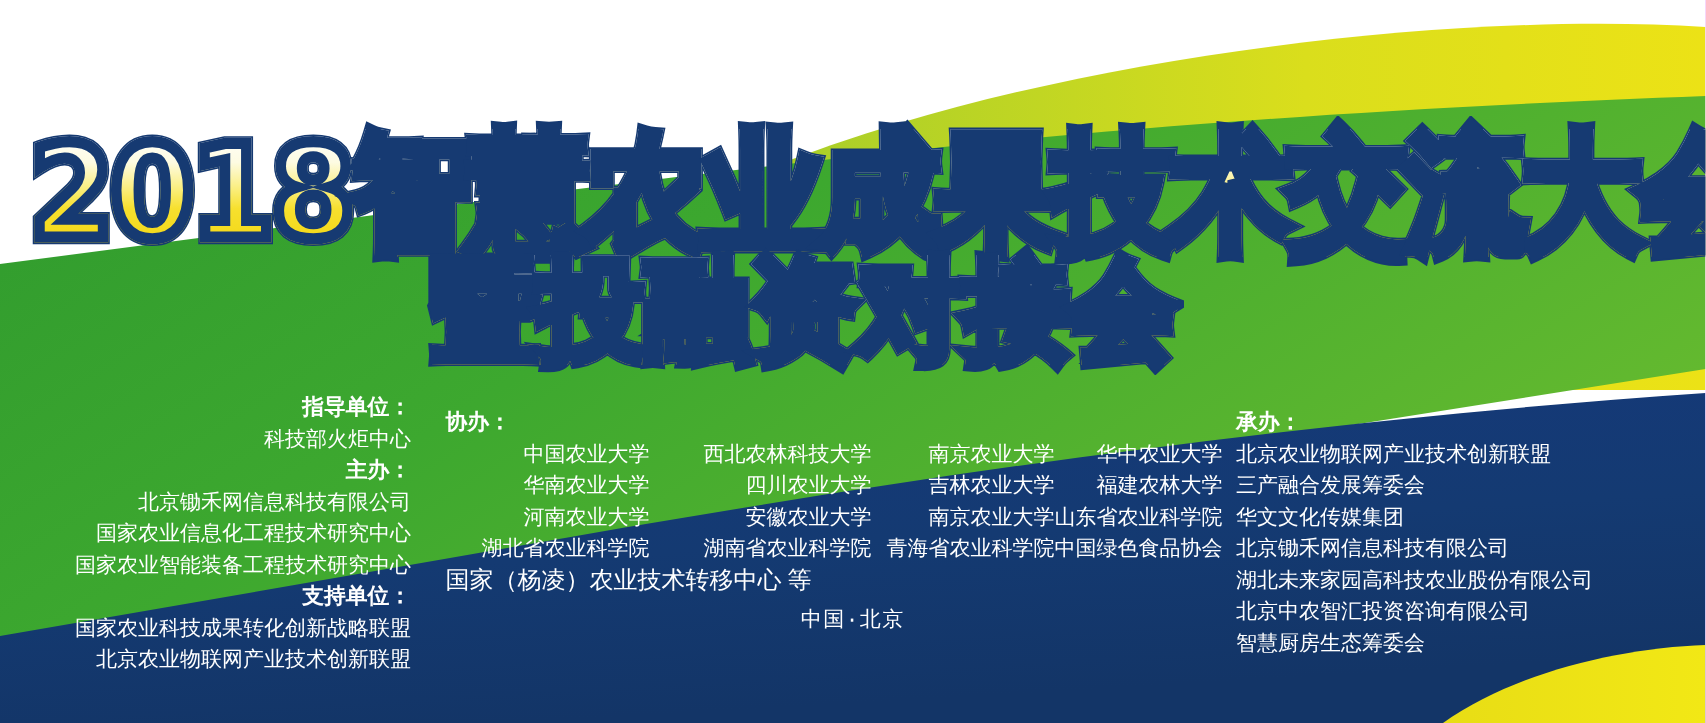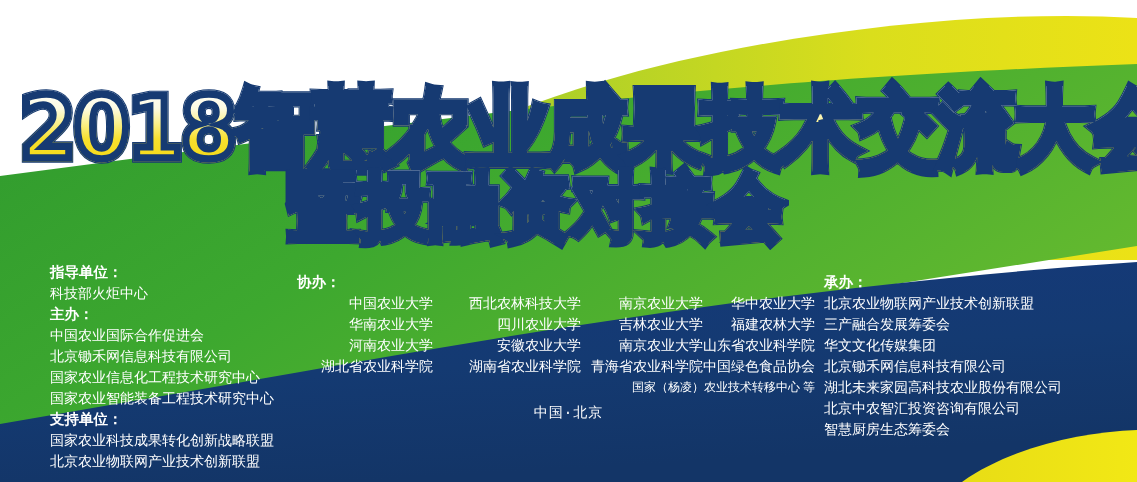--- a/index.html
+++ b/index.html
@@ -106,37 +106,36 @@
     white-space: nowrap;
   }
 
   .col-item {
     font-weight: normal;
     font-size: 14px;
     line-height: 21px;
     white-space: nowrap;
   }
 
-  #col-left  { left: 50px; top: 262px; }
+  #col-left  { left: 50px; top: 262px; text-align: right; }
   #col-mid   { left: 297px; top: 272px; font-family: Liberation Serif, serif; }
   #col-right { left: 824px; top: 272px; }
 
   
   .mid-grid {
     display: grid;
     grid-template-columns: 136px 148px 122px auto;
     column-gap: 0px;
   }
   .mid-grid .col-item { font-size: 14px; line-height: 21px; text-align: right; }
 
   .mid-tail {
-    font-size: 12px;
+    font-size: 16px;
     line-height: 21px;
     white-space: nowrap;
-    text-align: right;
   }
 
   #location {
     position: absolute;
     left: 0;
     top: 404px;
     width: 1137px;
     text-align: center;
     color: #ffffff;
     font-size: 14px;
@@ -208,21 +207,20 @@
     <div class="title-line front" id="title-sub">暨投融资对接会</div>
   </div>
 
   <div id="credits">
 
     <div class="col" id="col-left">
       <div class="col-head">指导单位：</div>
       <div class="col-item">科技部火炬中心</div>
 
       <div class="col-head">主办：</div>
-      <div class="col-item">中国农业国际合作促进会</div>
       <div class="col-item">北京锄禾网信息科技有限公司</div>
       <div class="col-item">国家农业信息化工程技术研究中心</div>
       <div class="col-item">国家农业智能装备工程技术研究中心</div>
 
       <div class="col-head">支持单位：</div>
       <div class="col-item">国家农业科技成果转化创新战略联盟</div>
       <div class="col-item">北京农业物联网产业技术创新联盟</div>
     </div>
 
     <div class="col" id="col-mid">

